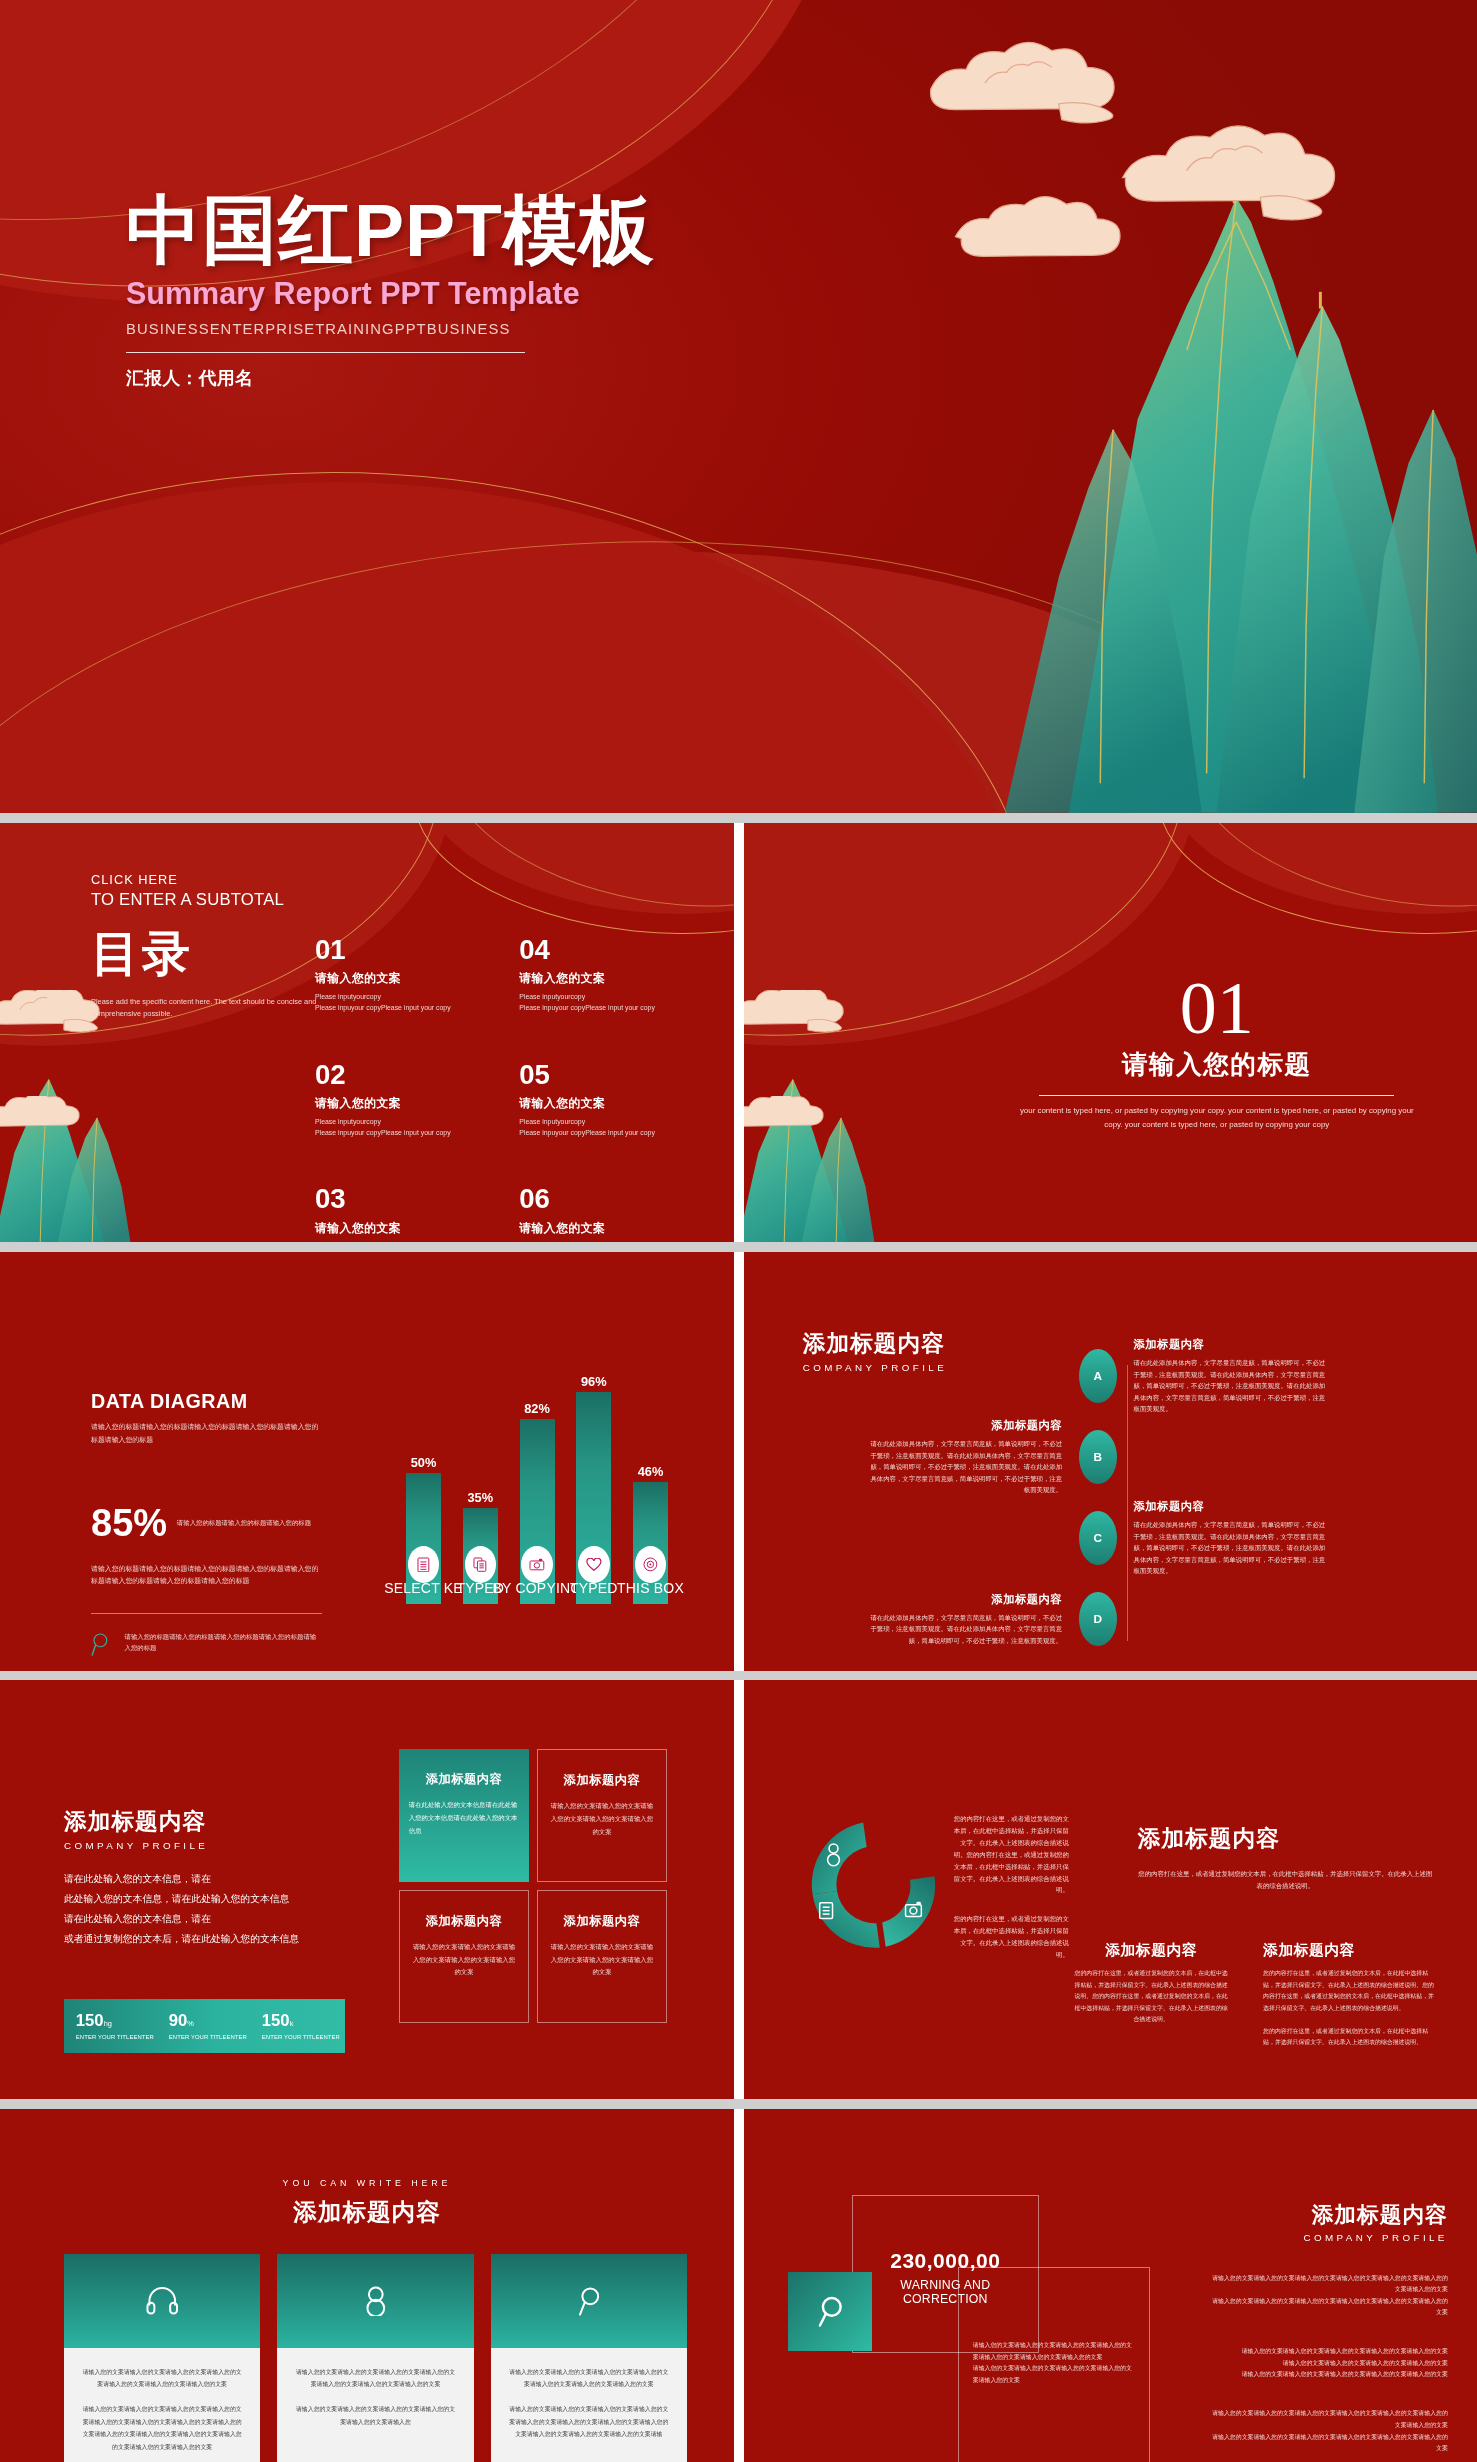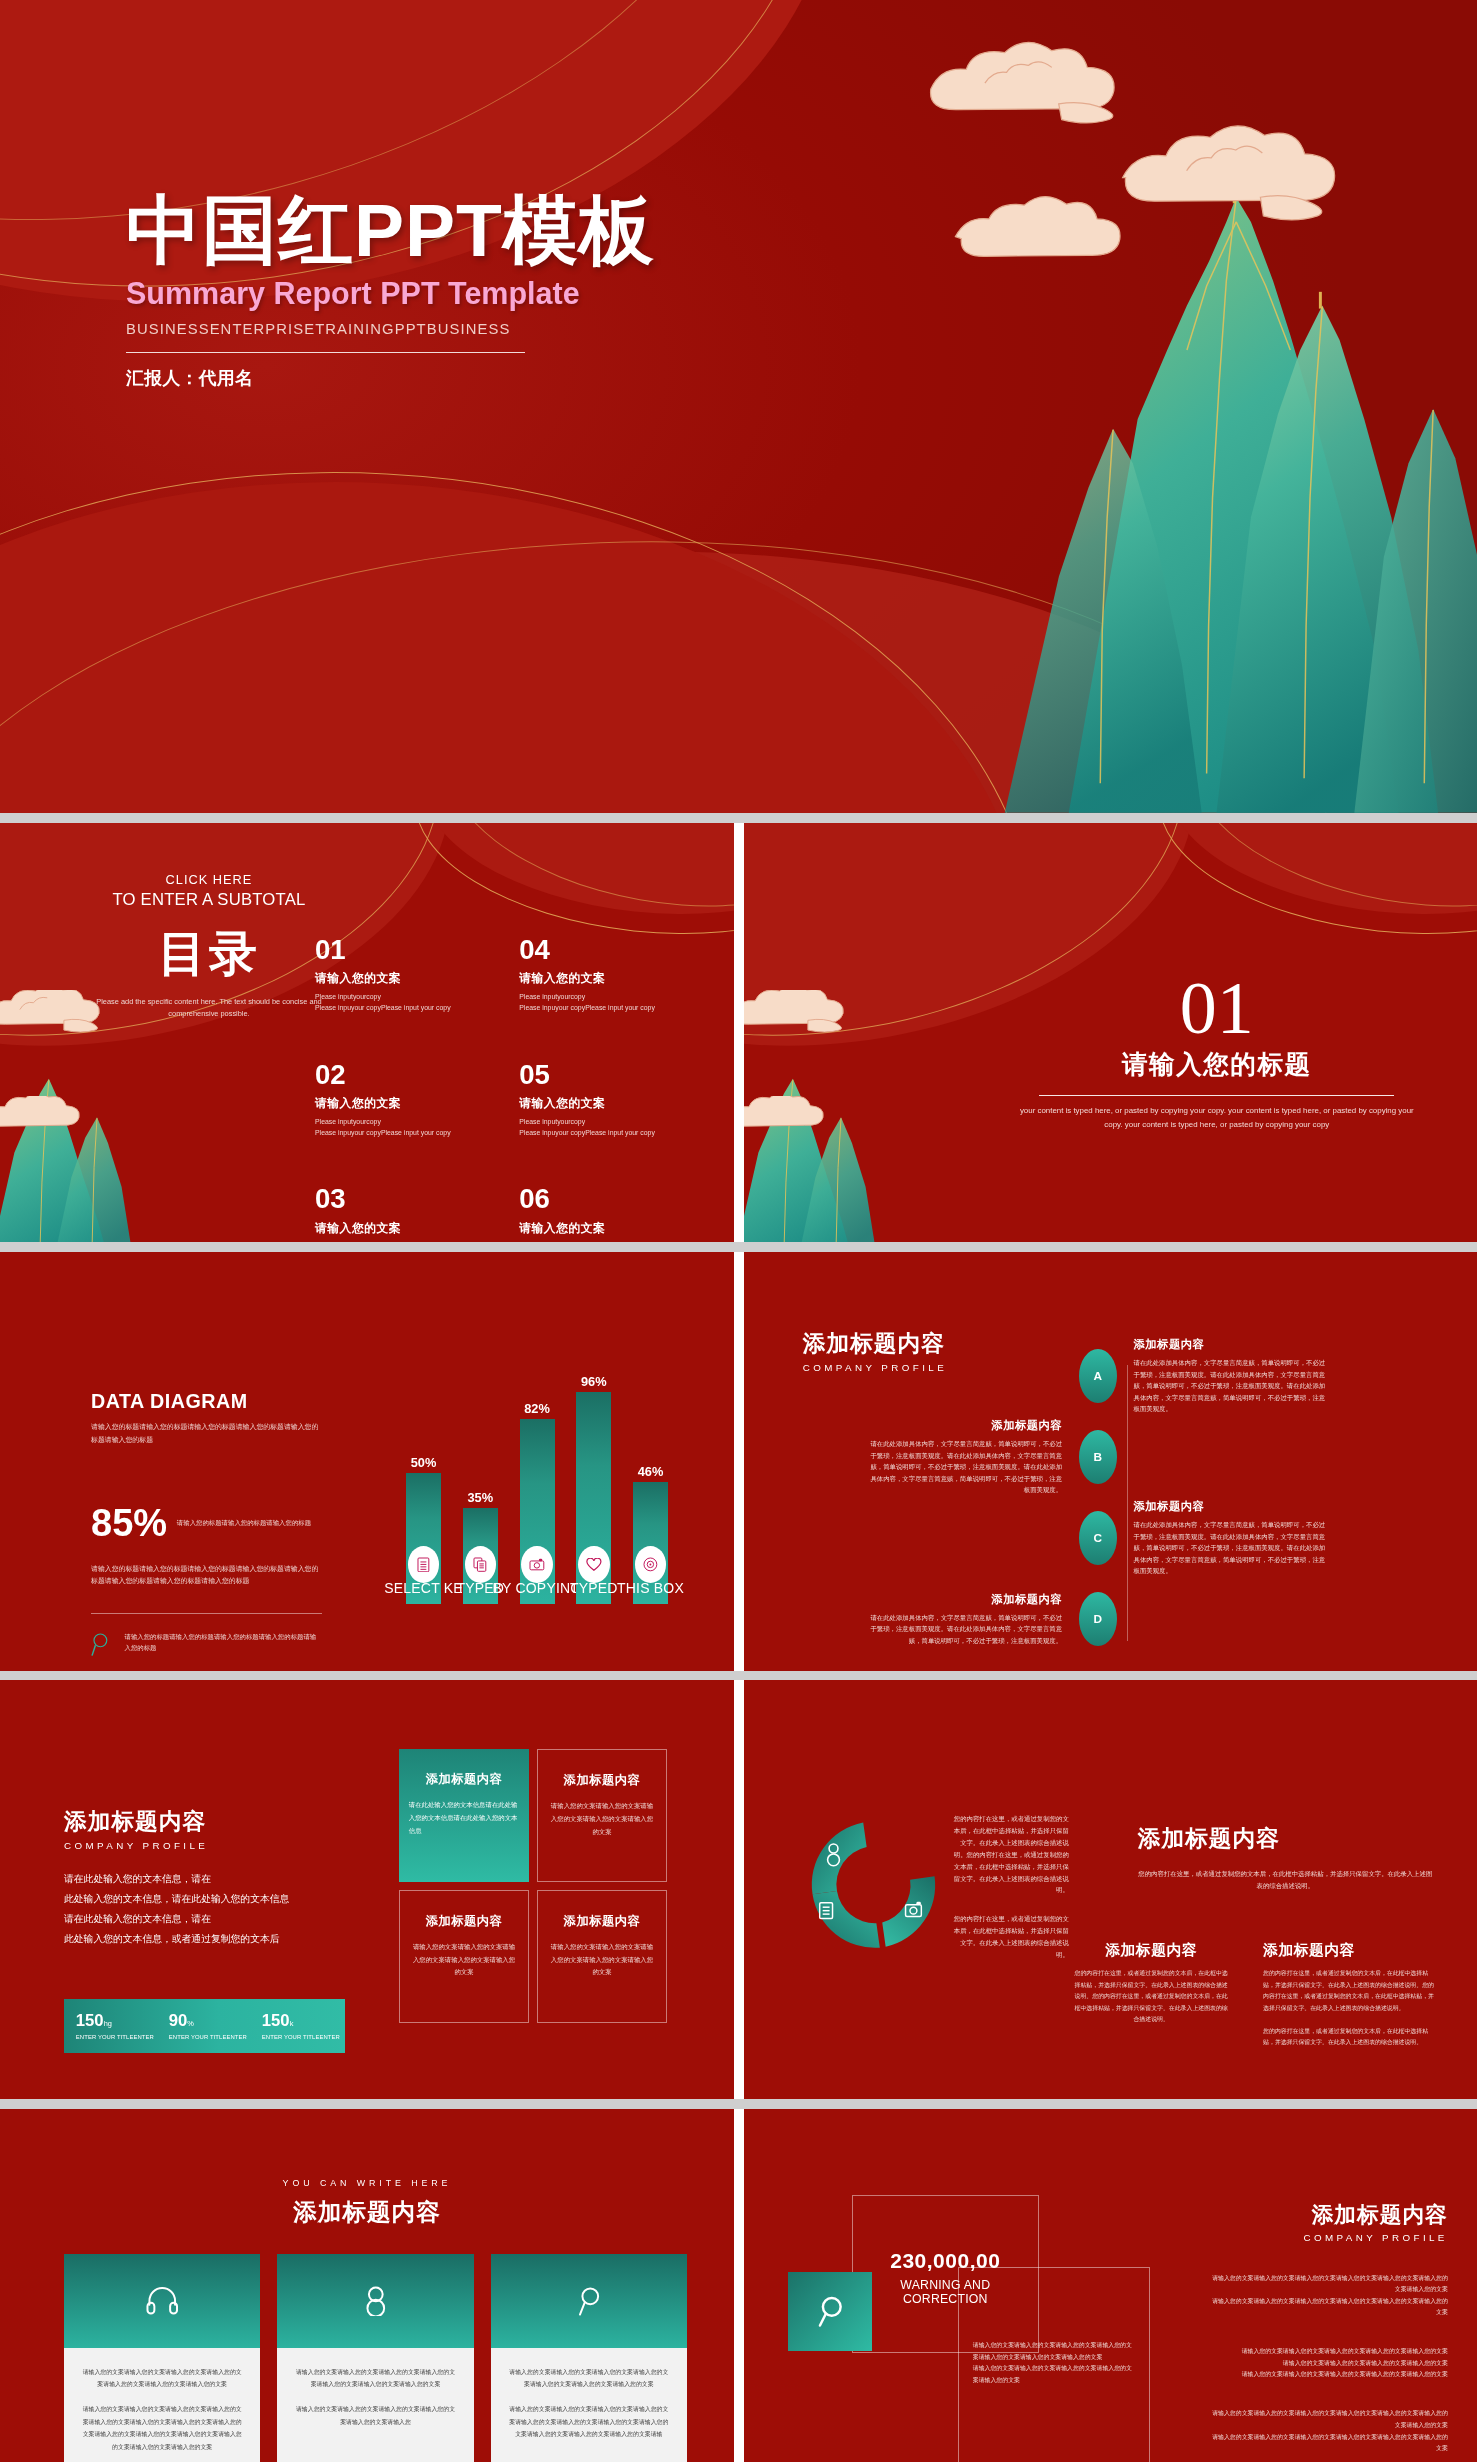--- a/index.html
+++ b/index.html
@@ -64,21 +64,21 @@
   .hero-sub{font-size:30.5px;color:#f9a8d4;font-weight:600;margin-top:5.9px;
       text-shadow:1.5px 2px 3.9px rgba(0,0,0,.25);}
   .hero-caps{font-size:14.8px;color:#F0CFC8;letter-spacing:1.1px;margin-top:9.8px;font-weight:300;}
   .hero-rule{width:399px;height:1px;background:rgba(255,255,255,.85);margin:14.8px 0 12.8px;}
   .hero-presenter{font-size:17.7px;color:#fff;font-weight:700;letter-spacing:0.5px;}
 
   
   .mount{position:absolute;pointer-events:none;}
 
   
-  .toc-head{position:absolute;left:91px;top:49px;width:236px;text-align:center;z-index:8;}
+  .toc-head{position:absolute;left:91px;top:49px;width:236px;text-align:left;z-index:8;}
   .toc-click{font-size:12.8px;color:#fff;letter-spacing:1px;font-weight:400;}
   .toc-sub{font-size:16.7px;color:#fff;font-weight:400;letter-spacing:0.2px;margin-top:3px;}
   .toc-big{font-size:48px;color:#fff;font-weight:700;letter-spacing:3px;margin-top:11.8px;}
   .toc-desc{font-size:7.4px;color:#EED6D2;line-height:1.6;margin-top:10.8px;font-weight:300;}
   .toc-grid{position:absolute;left:315px;top:113px;width:379px;
       display:grid;grid-template-columns:1fr 1fr;grid-template-rows:repeat(3,1fr);
       column-gap:29.5px;row-gap:47px;z-index:8;}
   .toc-num{font-size:27.6px;color:#fff;font-weight:700;line-height:1;}
   .toc-item-t{font-size:11.8px;color:#fff;font-weight:700;margin-top:7.9px;letter-spacing:0.5px;}
   .toc-item-d{font-size:6.9px;color:#F0D6D2;line-height:1.55;margin-top:4.9px;font-weight:300;}
@@ -568,21 +568,21 @@
 
     <div class="slide half-tall">
       <div class="gc-left">
         <div class="sec-h" style="position:static;">
           <div class="zh">添加标题内容</div>
           <div class="en">COMPANY PROFILE</div>
         </div>
         <div class="gc-body" style="white-space:pre-line">请在此处输入您的文本信息，请在
 此处输入您的文本信息，请在此处输入您的文本信息
 请在此处输入您的文本信息，请在
-此处输入您的文本信息，或者通过复制您的文本后</div>
+或者通过复制您的文本后，请在此处输入您的文本信息</div>
 
         <div class="statbar">
           <div class="statbar-cell">
             <div class="statbar-n">
               <span>150</span><sub>hg</sub>
             </div>
             <div class="statbar-l">ENTER YOUR TITLEENTER</div>
           </div>
           <div class="statbar-cell">
             <div class="statbar-n">

